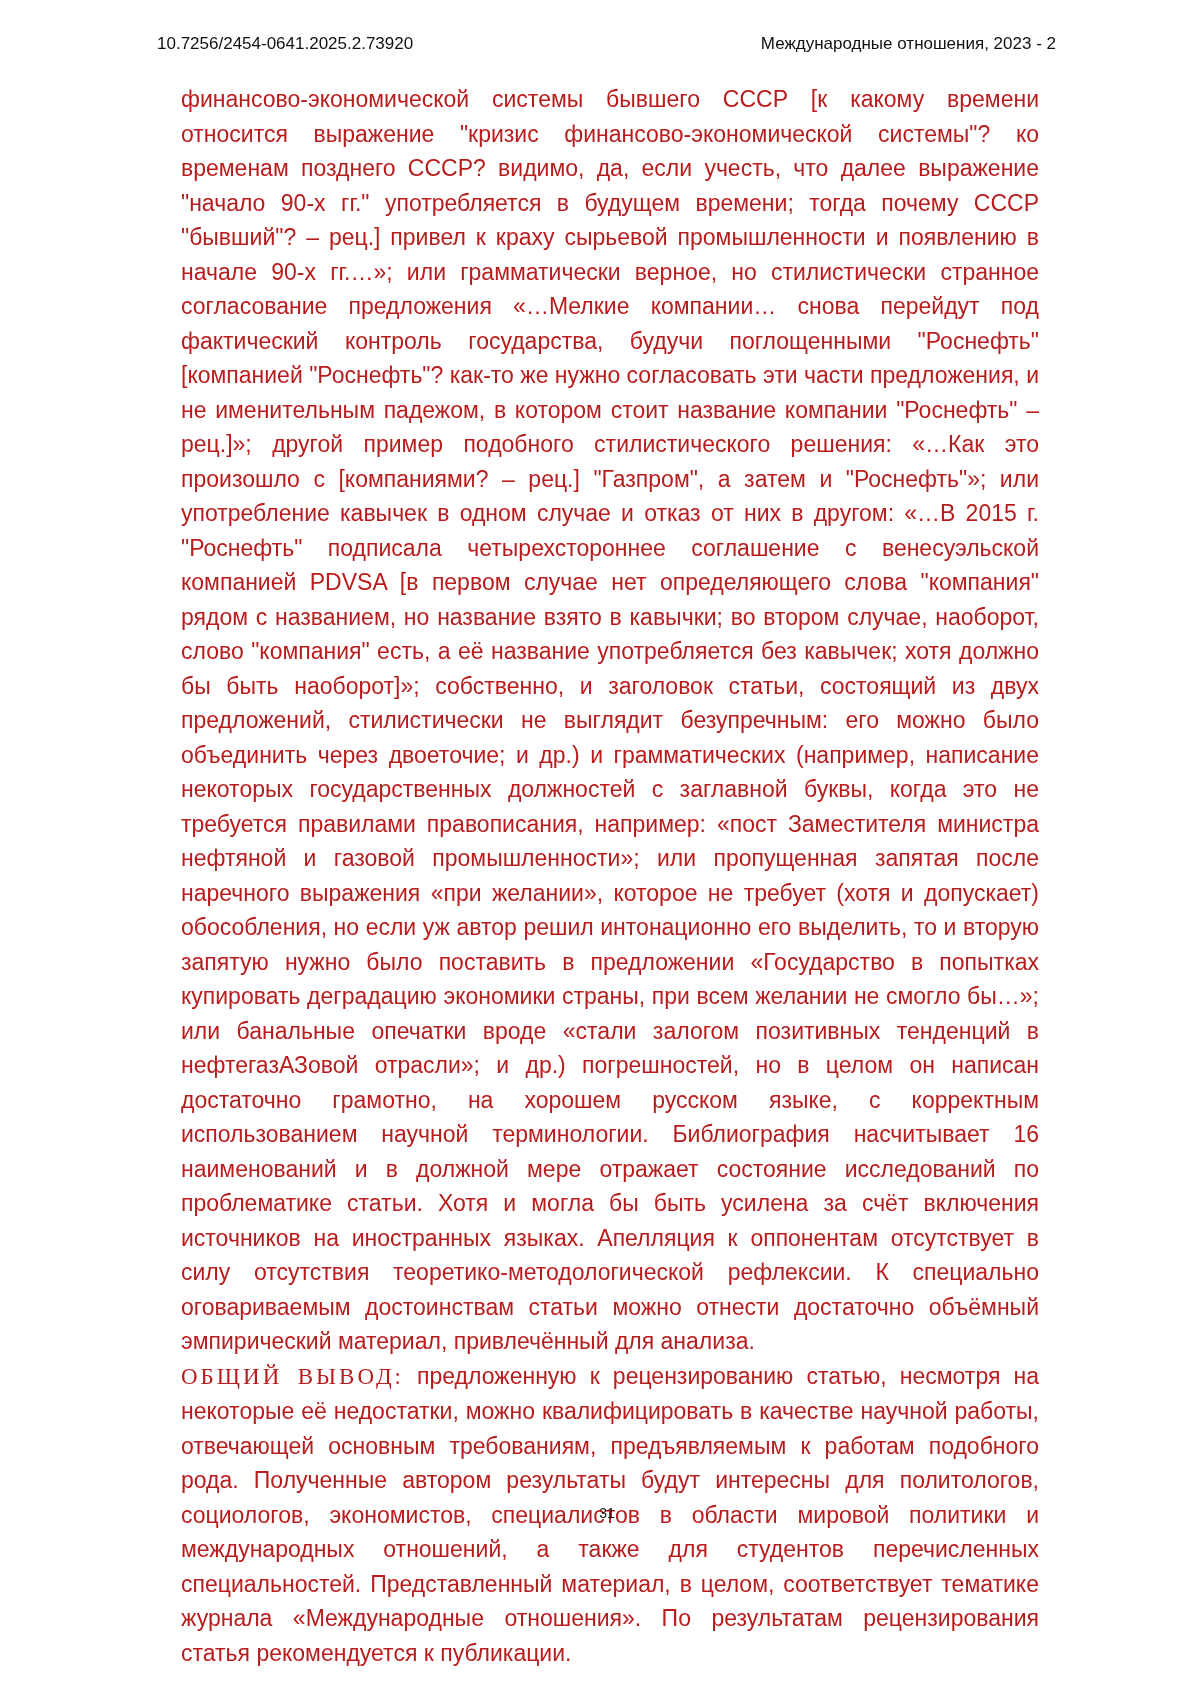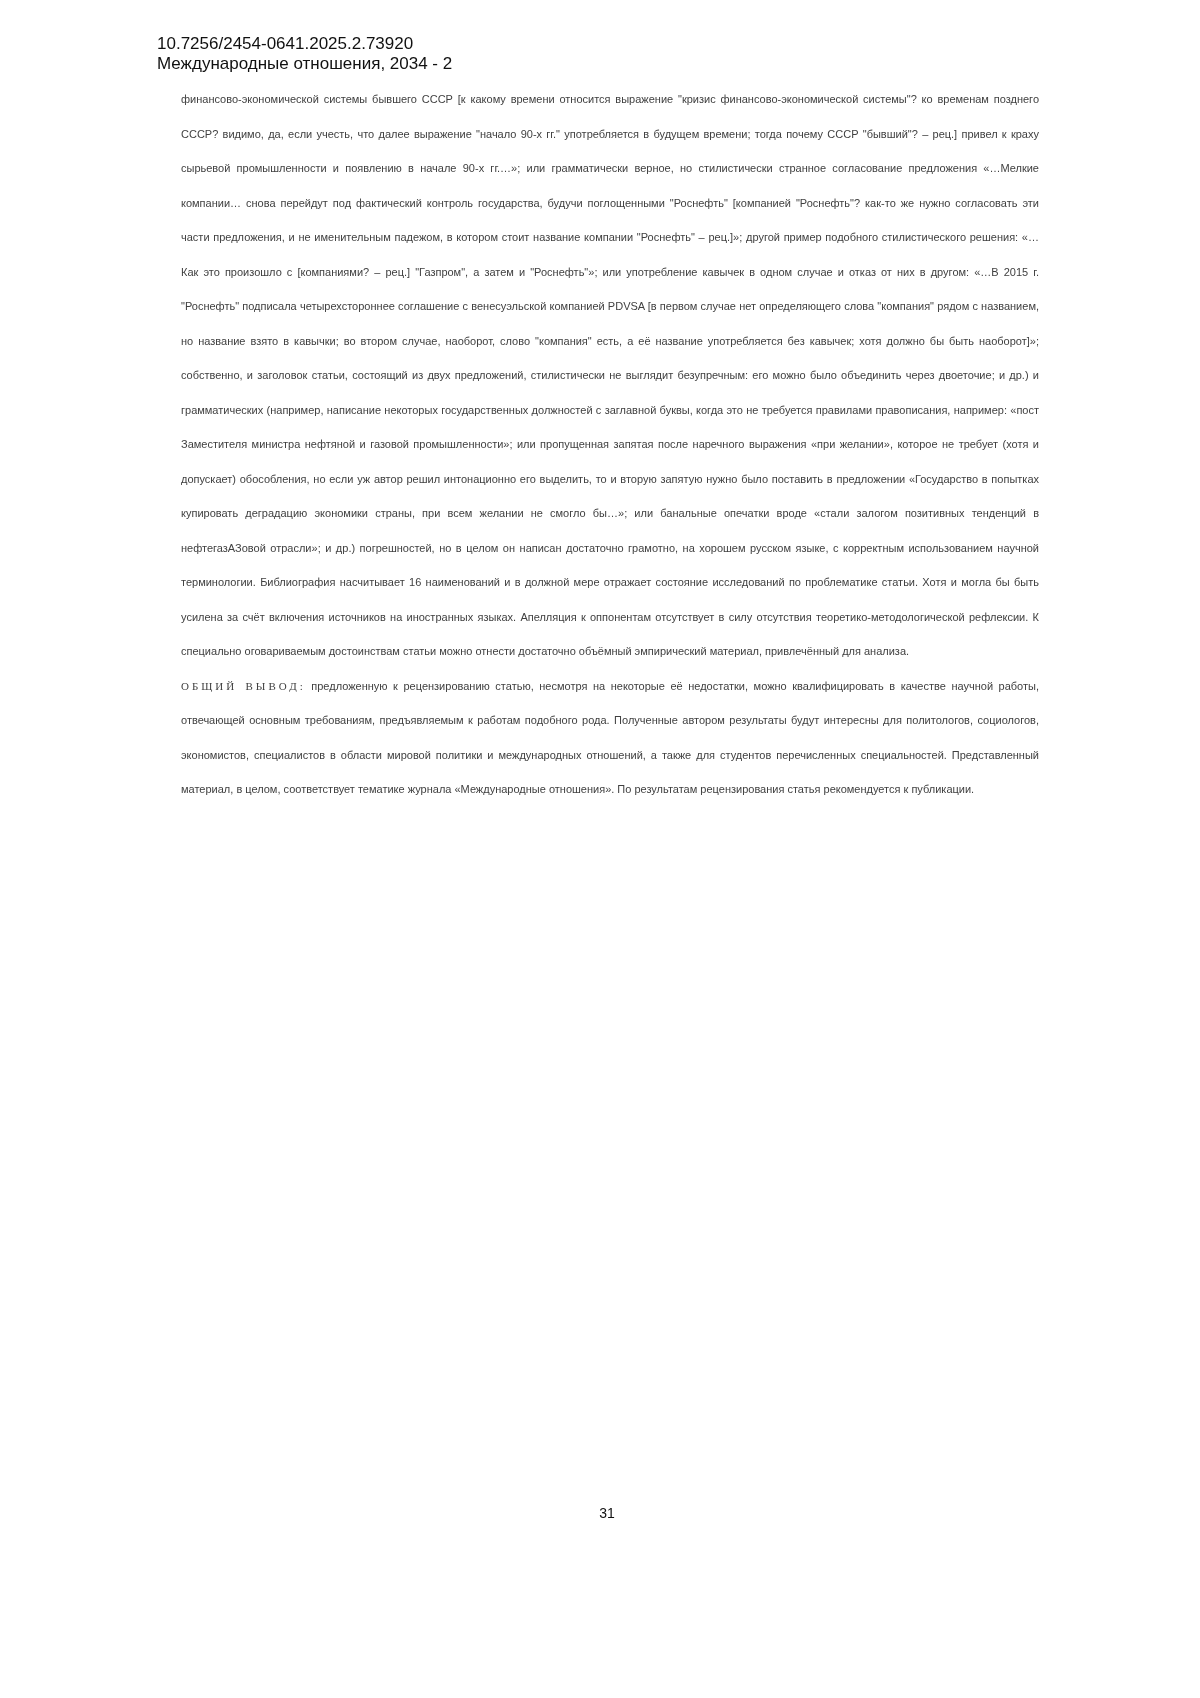--- a/index.html
+++ b/index.html
@@ -22,37 +22,36 @@
   .page-header {
     position: absolute;
     top: 34px;
     left: 157px;
     right: 144px;
     display: flex;
     justify-content: space-between;
     align-items: baseline;
     font-size: 17px;
     color: #111111;
-    flex-direction: column;
   }
   .page-header .doi {
     white-space: nowrap;
   }
   .page-header .journal-ref {
     white-space: nowrap;
   }
   .doc-body {
     position: absolute;
     top: 82px;
     left: 181px;
     width: 858px;
-    font-size: 11px;
+    font-size: 23px;
     line-height: 34.5px;
     text-align: justify;
-    color: #404040;
+    color: #b91c1c;
   }
   .doc-body p {
     margin: 0;
     padding: 0;
   }
   .conclusion-label {
     letter-spacing: 3px;
     font-family: Liberation Serif, serif;
   }
   .page-footer {
@@ -66,21 +65,21 @@
     margin-left: 7px;
   }
 </style>
 </head>
 <body>
 
 <div class="page">
 
   <div class="page-header">
     <span class="doi">10.7256/2454-0641.2025.2.73920</span>
-    <span class="journal-ref">Международные отношения, 2034 - 2</span>
+    <span class="journal-ref">Международные отношения, 2023 - 2</span>
   </div>
 
   <div class="doc-body">
     <p>финансово-экономической системы бывшего СССР [к какому времени относится выражение "кризис финансово-экономической системы"? ко временам позднего СССР? видимо, да, если учесть, что далее выражение "начало 90-х гг." употребляется в будущем времени; тогда почему СССР "бывший"? – рец.] привел к краху сырьевой промышленности и появлению в начале 90-х гг.…»; или грамматически верное, но стилистически странное согласование предложения «…Мелкие компании… снова перейдут под фактический контроль государства, будучи поглощенными "Роснефть" [компанией "Роснефть"? как-то же нужно согласовать эти части предложения, и не именительным падежом, в котором стоит название компании "Роснефть" – рец.]»; другой пример подобного стилистического решения: «…Как это произошло с [компаниями? – рец.] "Газпром", а затем и "Роснефть"»; или употребление кавычек в одном случае и отказ от них в другом: «…В 2015 г. "Роснефть" подписала четырехстороннее соглашение с венесуэльской компанией PDVSA [в первом случае нет определяющего слова "компания" рядом с названием, но название взято в кавычки; во втором случае, наоборот, слово "компания" есть, а её название употребляется без кавычек; хотя должно бы быть наоборот]»; собственно, и заголовок статьи, состоящий из двух предложений, стилистически не выглядит безупречным: его можно было объединить через двоеточие; и др.) и грамматических (например, написание некоторых государственных должностей с заглавной буквы, когда это не требуется правилами правописания, например: «пост Заместителя министра нефтяной и газовой промышленности»; или пропущенная запятая после наречного выражения «при желании», которое не требует (хотя и допускает) обособления, но если уж автор решил интонационно его выделить, то и вторую запятую нужно было поставить в предложении «Государство в попытках купировать деградацию экономики страны, при всем желании не смогло бы…»; или банальные опечатки вроде «стали залогом позитивных тенденций в нефтегазАЗовой отрасли»; и др.) погрешностей, но в целом он написан достаточно грамотно, на хорошем русском языке, с корректным использованием научной терминологии. Библиография насчитывает 16 наименований и в должной мере отражает состояние исследований по проблематике статьи. Хотя и могла бы быть усилена за счёт включения источников на иностранных языках. Апелляция к оппонентам отсутствует в силу отсутствия теоретико-методологической рефлексии. К специально оговариваемым достоинствам статьи можно отнести достаточно объёмный эмпирический материал, привлечённый для анализа.</p>
     <p><span class="conclusion-label">ОБЩИЙ ВЫВОД:</span><span> предложенную к рецензированию статью, несмотря на некоторые её недостатки, можно квалифицировать в качестве научной работы, отвечающей основным требованиям, предъявляемым к работам подобного рода. Полученные автором результаты будут интересны для политологов, социологов, экономистов, специалистов в области мировой политики и международных отношений, а также для студентов перечисленных специальностей. Представленный материал, в целом, соответствует тематике журнала «Международные отношения». По результатам рецензирования статья рекомендуется к публикации.</span></p>
   </div>
 
   <div class="page-footer">
     <span>31</span>
   </div>

